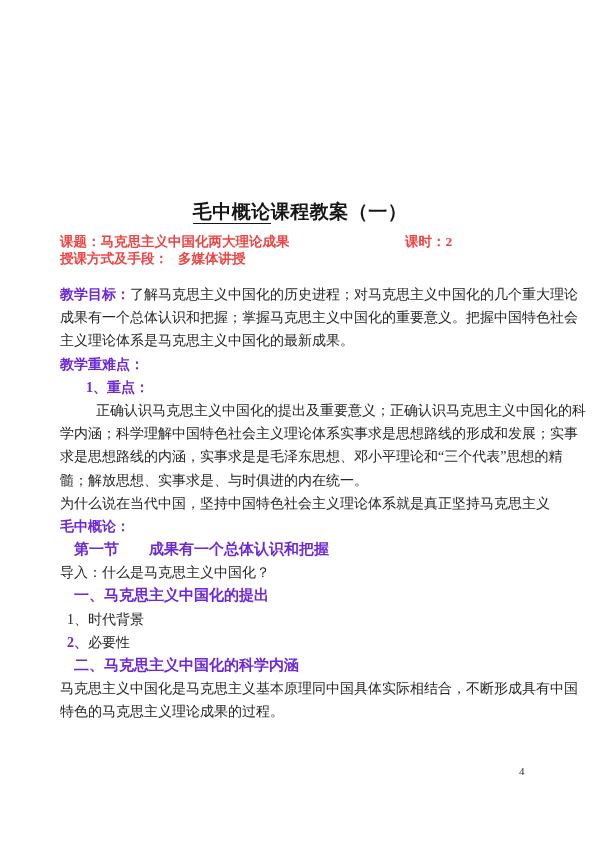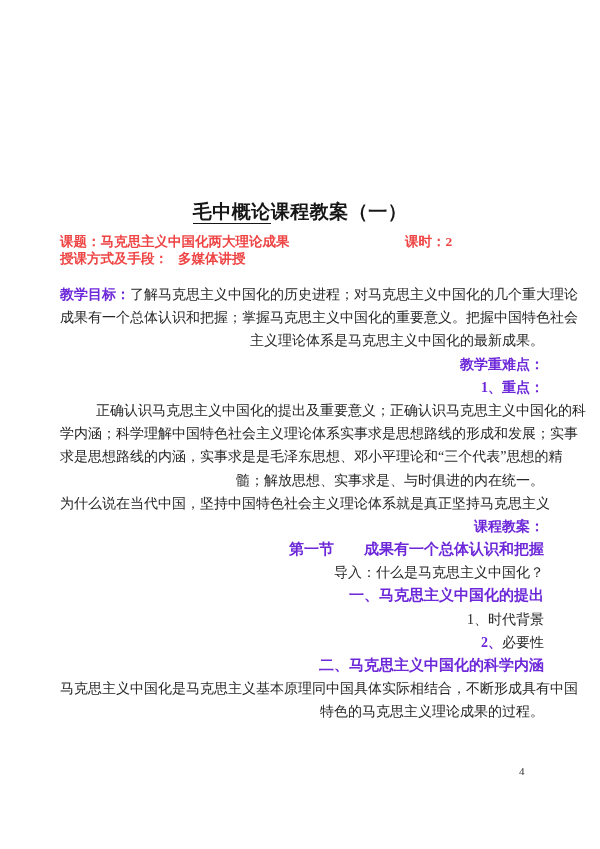--- a/index.html
+++ b/index.html
@@ -1,15 +1,15 @@
 <!DOCTYPE html>
 <html><head>
 <meta charset="utf-8">
 <style>
-  * { margin: 0; padding: 0; box-sizing: border-box; text-align: right; }
+  * { margin: 0; padding: 0; box-sizing: border-box; }
   html, body { background: #e8e8e8; }
   .page {
     position: relative;
     width: 600px;
     height: 849px;
     background: #ffffff;
     font-family: "Liberation Serif", "DejaVu Serif", serif;
     color: #222222;
     overflow: hidden;
     margin: 0;
@@ -96,21 +96,21 @@
       <div class="line"><span class="b">教学目标：</span><span>了解马克思主义中国化的历史进程；对马克思主义中国化的几个重大理论</span></div>
       <div class="line"><span>成果有一个总体认识和把握；掌握马克思主义中国化的重要意义。把握中国特色社会</span></div>
       <div class="line"><span>主义理论体系是马克思主义中国化的最新成果。</span></div>
       <div class="line"><span class="b">教学重难点：</span></div>
       <div class="line" style="padding-left: 26px;"><span class="b">1、重点：</span></div>
       <div class="line" style="padding-left: 36px;"><span>正确认识马克思主义中国化的提出及重要意义；正确认识马克思主义中国化的科</span></div>
       <div class="line"><span>学内涵；科学理解中国特色社会主义理论体系实事求是思想路线的形成和发展；实事</span></div>
       <div class="line"><span>求是思想路线的内涵，实事求是是毛泽东思想、邓小平理论和“三个代表”思想的精</span></div>
       <div class="line"><span>髓；解放思想、实事求是、与时俱进的内在统一。</span></div>
       <div class="line"><span>为什么说在当代中国，坚持中国特色社会主义理论体系就是真正坚持马克思主义</span></div>
-      <div class="line"><span class="b">课程教案：</span></div>
+      <div class="line"><span class="b">毛中概论：</span></div>
       <div class="line" style="padding-left: 14px; font-size: 15px;"><span class="b">第一节　　成果有一个总体认识和把握</span></div>
       <div class="line"><span>导入：什么是马克思主义中国化？</span></div>
       <div class="line" style="padding-left: 14px; font-size: 15px;"><span class="b">一、马克思主义中国化的提出</span></div>
       <div class="line" style="padding-left: 7px;"><span>1、时代背景</span></div>
       <div class="line" style="padding-left: 7px;"><span class="b">2、</span><span>必要性</span></div>
       <div class="line" style="padding-left: 14px; font-size: 15px;"><span class="b">二、马克思主义中国化的科学内涵</span></div>
       <div class="line"><span>马克思主义中国化是马克思主义基本原理同中国具体实际相结合，不断形成具有中国</span></div>
       <div class="line"><span>特色的马克思主义理论成果的过程。</span></div>
     </div>
 

